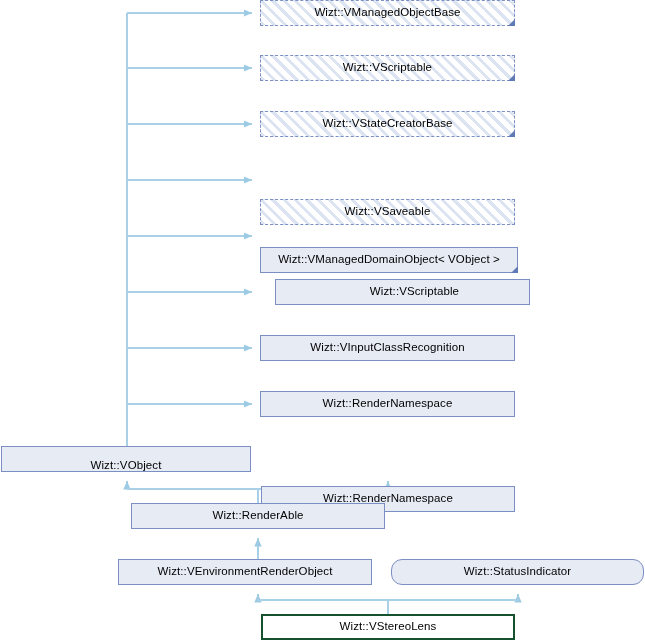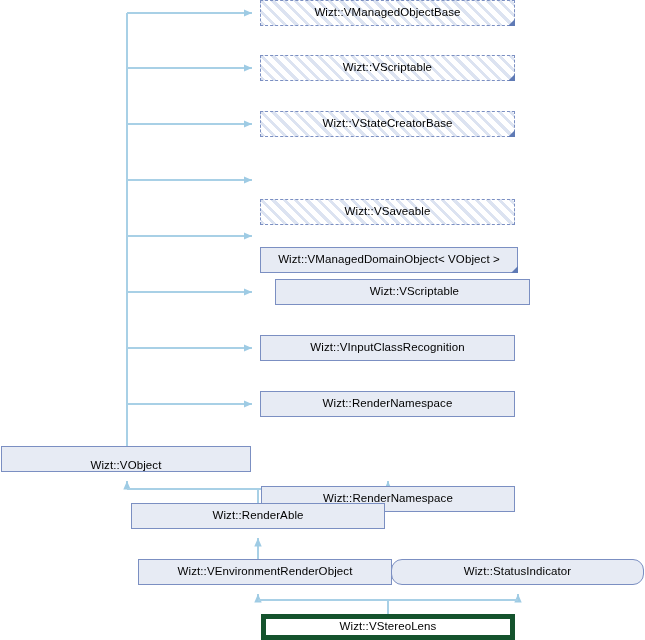--- a/index.html
+++ b/index.html
@@ -50,21 +50,21 @@
       45deg,
       #dce3f1 0px,
       #dce3f1 3px,
       #ffffff 3px,
       #ffffff 8px
     );
   }
   
   .node.focus {
     background: #ffffff;
-    border: 5px solid #14532d;
+    border: 2px solid #14532d;
   }
   
   .corner {
     position: absolute;
     right: -1px;
     bottom: -1px;
     width: 0;
     height: 0;
     border-left: 7px solid transparent;
     border-bottom: 7px solid #5f7ab5;
@@ -156,21 +156,21 @@
   </div>
 
   <div class="node solid" style="left:261px;top:446px;width:254px;height:26px;margin-top:40px;">
     <span class="node-label">Wizt::RenderNamespace</span>
   </div>
 
   <div class="node solid" style="left:131px;top:503px;width:254px;height:26px;">
     <span class="node-label">Wizt::RenderAble</span>
   </div>
 
-  <div class="node solid" style="left:138px;top:559px;width:254px;height:26px;">
+  <div class="node solid" style="left:118px;top:559px;width:254px;height:26px;">
     <span class="node-label">Wizt::VEnvironmentRenderObject</span>
   </div>
 
   <div class="node solid" style="left:391px;top:559px;width:253px;height:26px;border-radius:11px;">
     <span class="node-label">Wizt::StatusIndicator</span>
   </div>
 
   <div class="node focus" style="left:261px;top:614px;width:254px;height:26px;">
     <span class="node-label">Wizt::VStereoLens</span>
   </div>

